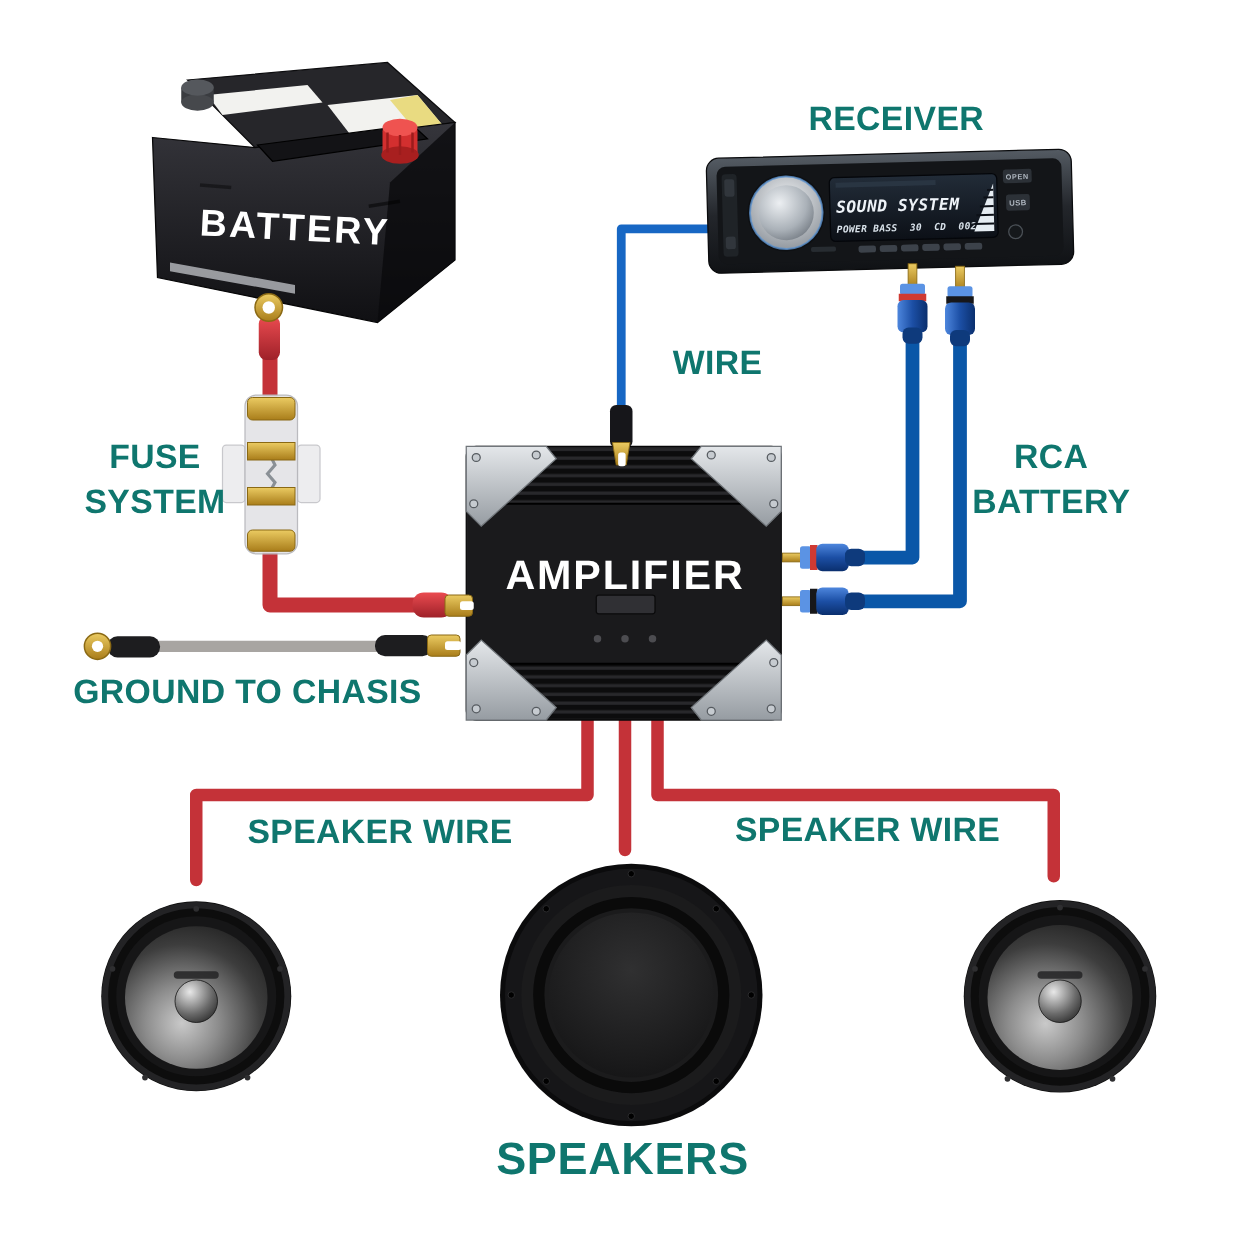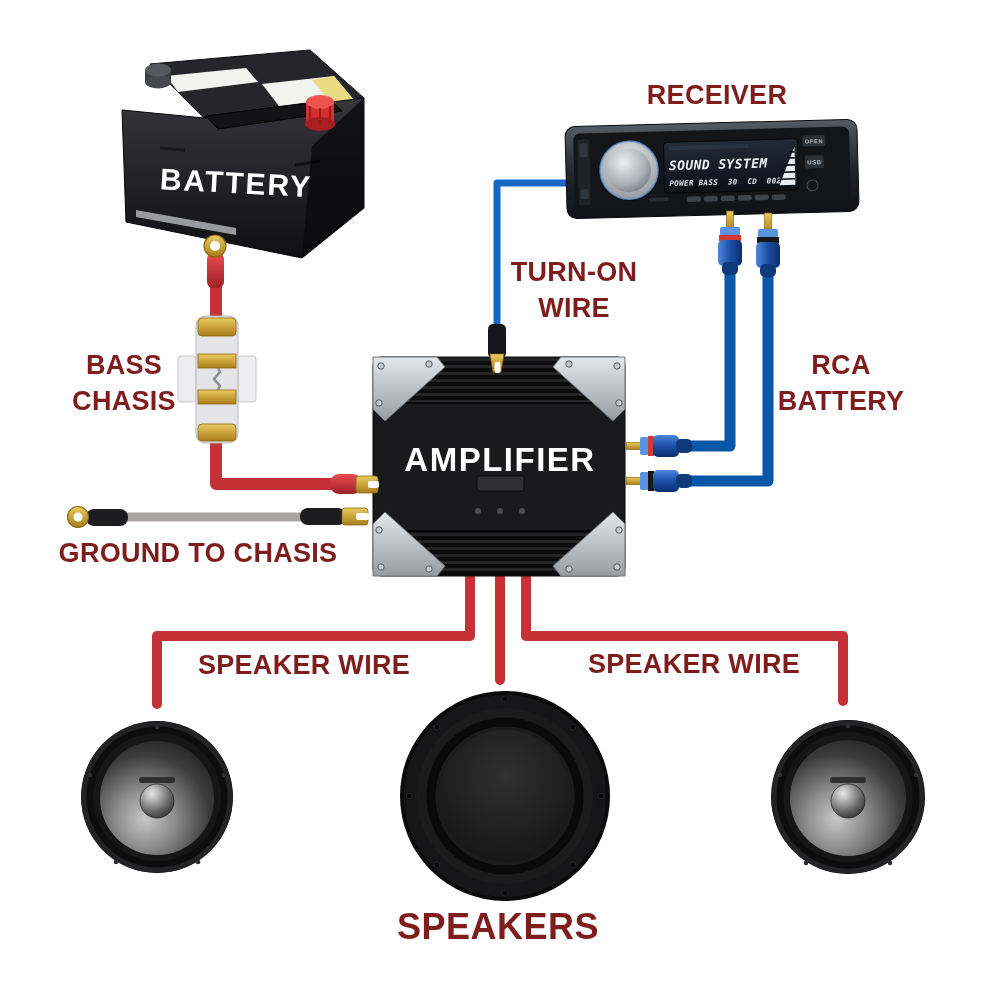--- a/index.html
+++ b/index.html
@@ -1,19 +1,19 @@
 <!DOCTYPE html>
 <html><head>
 <meta charset="utf-8">
 <style>
   html,body{margin:0;padding:0;background:#ffffff;}
   #stage{position:relative;width:1000px;height:1000px;background:#ffffff;overflow:hidden;
          font-family:"Liberation Sans",sans-serif;}
   #art{position:absolute;left:0;top:0;}
-  .lbl{position:absolute;transform:translate(-50%,-50%);color:#7f1d1d;font-weight:700;
+  .lbl{position:absolute;transform:translate(-50%,-50%);color:#0f766e;font-weight:700;
        font-size:27px;line-height:1.32;text-align:center;letter-spacing:.3px;white-space:nowrap;}
   .lbl.big{font-size:36px;letter-spacing:.5px;}
   .lbl.onunit{color:#ffffff;}
   .lbl.battery{font-size:30px;letter-spacing:2px;transform:translate(-50%,-50%) rotate(3deg);}
   .lbl.amp{font-size:33px;letter-spacing:1.5px;}
 </style>
 </head>
 <body>
 
 <div id="stage">
@@ -323,32 +323,31 @@
     <circle cx="848" cy="798" r="58" fill="url(#coneGrad)"></circle>
     <rect x="830" y="777" width="36" height="6" rx="3" fill="#232325" opacity=".85"></rect>
     <circle cx="848" cy="801" r="17" fill="url(#capGrad)" stroke="#0d0d0d" stroke-width=".6"></circle>
   </g>
 </svg>
 
   <div class="lbl onunit battery" style="left:236px;top:183px;">BATTERY</div>
   <div class="lbl" style="left:717px;top:96px;">RECEIVER</div>
 
   <div class="lbl" style="left:574px;top:291px;">
-    <div>TURN-ON</div>
     <div>WIRE</div>
   </div>
 
   <div class="lbl" style="left:841px;top:384px;">
     <div>RCA</div>
     <div>BATTERY</div>
   </div>
 
   <div class="lbl" style="left:124px;top:384px;">
-    <div>BASS</div>
-    <div>CHASIS</div>
+    <div>FUSE</div>
+    <div>SYSTEM</div>
   </div>
 
 
   <div class="lbl onunit amp" style="left:500px;top:460px;">AMPLIFIER</div>
 
   <div class="lbl" style="left:198px;top:554px;">GROUND TO CHASIS</div>
 
   <div class="lbl" style="left:304px;top:666px;">SPEAKER WIRE</div>
   <div class="lbl" style="left:694px;top:665px;">SPEAKER WIRE</div>
 

